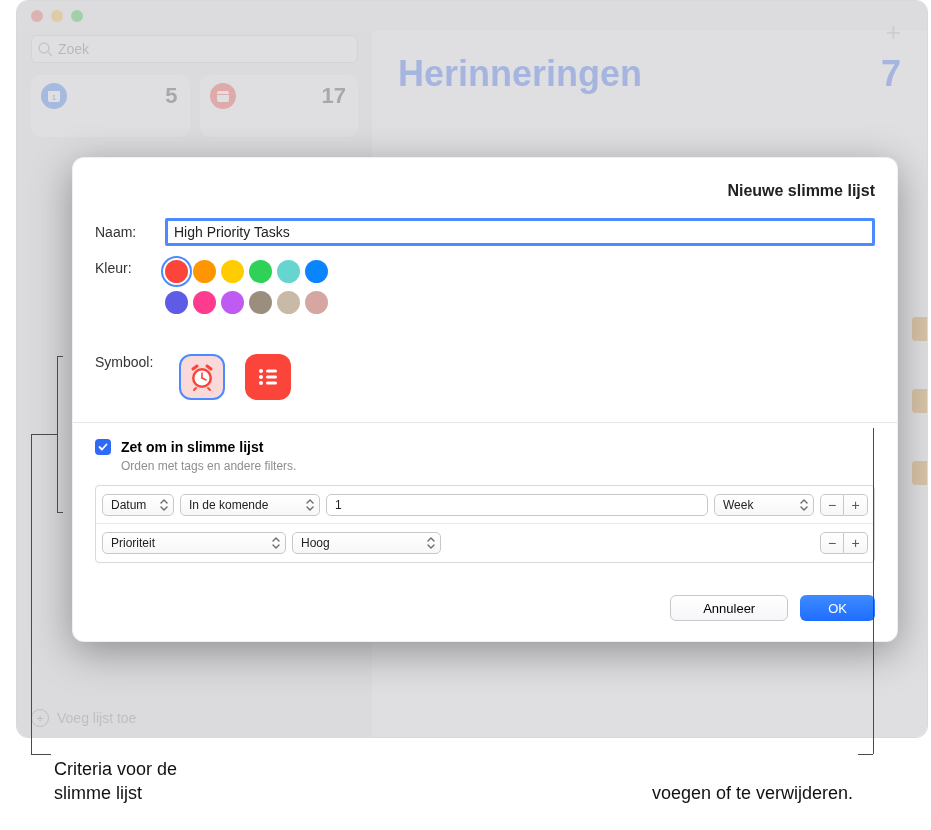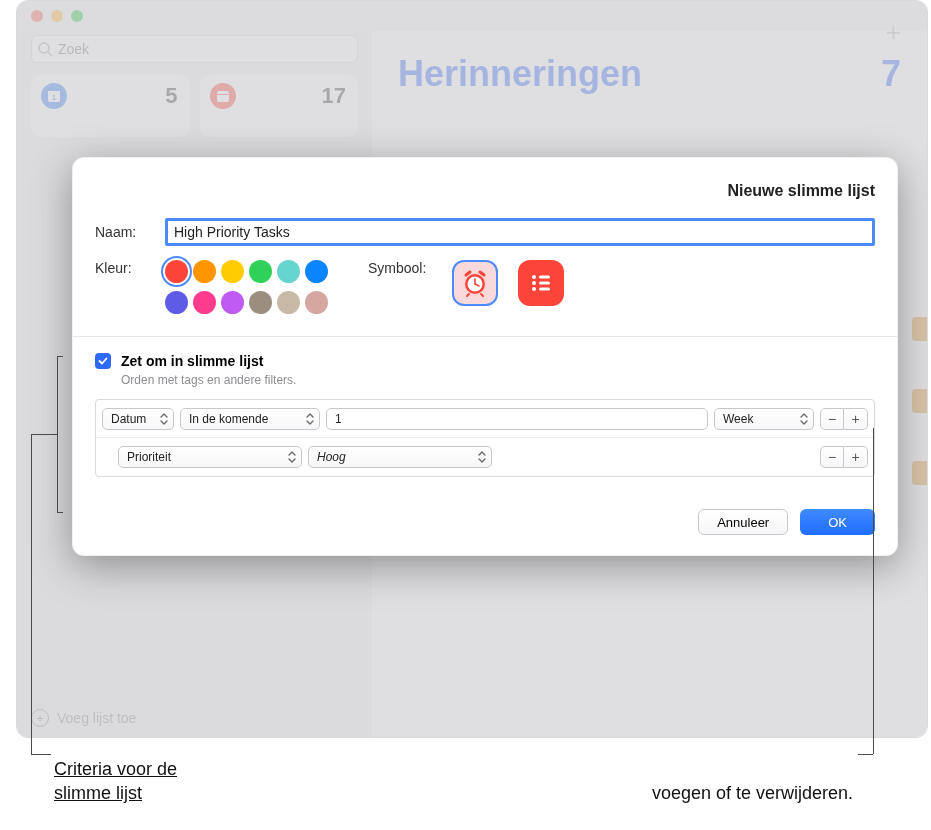--- a/index.html
+++ b/index.html
@@ -127,21 +127,21 @@
     flex:1; height:28px;
     border:3px solid #4b8aff;
     border-radius:2px;
     background:#fff;
     font-size:14px;
     padding: 0 6px;
     outline:none;
     color:#222;
   }
   .color-row {
-    display:flex; align-items:flex-start; gap:40px;
+    display:flex; align-items:flex-start; gap:40px;flex-direction:column;
   }
   .swatch-group {
     display:flex; flex-direction:column; gap:8px;
   }
   .swatch-line { display:flex; gap:5px; }
   .swatch {
     width:23px;height:23px;border-radius:50%;cursor:pointer;
   }
   .swatch.selected {
     box-shadow: 0 0 0 2px #fff, 0 0 0 4px #4b8aff;
@@ -222,21 +222,21 @@
     display:flex;align-items:center;justify-content:center;
     font-size:14px;color:#555;cursor:pointer;
   }
   .pm.minus { border-radius:5px 0 0 5px; }
   .pm.plus { border-radius:0 5px 5px 0; border-left:none;}
   .dialog-footer {
     display:flex; justify-content:flex-end; gap:12px;
     margin-top:32px;
   }
   .btn {
-    height:26px; padding:0 18px;
+    height:26px; padding:0 32px;
     border-radius:6px;
     font-size:13px;
     border:1px solid #c8c8cc;
     background:linear-gradient(#fff,#f6f6f8);
     cursor:pointer;
   }
   .btn.primary {
     background: linear-gradient(#3f8bff,#1f6dff);
     color:#fff; border:none;
     padding:0 28px;
@@ -419,27 +419,27 @@
                   <path d="M2 5 L5 2 L8 5 M2 9 L5 12 L8 9" stroke="currentColor" stroke-width="1.4" fill="none" stroke-linecap="round" stroke-linejoin="round"></path>
                 </svg></span>
           </div>
           <div class="pm-group">
             <div class="pm minus">−</div>
             <div class="pm plus">+</div>
           </div>
         </div>
 
         <div class="rule-row">
-          <div class="select" style="width:184px;margin-left:16px;">
+          <div class="select" style="width:184px;">
             <span>Prioriteit</span>
             <span class="chev"><svg viewBox="0 0 10 14">
                   <path d="M2 5 L5 2 L8 5 M2 9 L5 12 L8 9" stroke="currentColor" stroke-width="1.4" fill="none" stroke-linecap="round" stroke-linejoin="round"></path>
                 </svg></span>
           </div>
-          <div class="select" style="width:184px;font-style:italic;">
+          <div class="select" style="width:149px;">
             <span>Hoog</span>
             <span class="chev"><svg viewBox="0 0 10 14">
                   <path d="M2 5 L5 2 L8 5 M2 9 L5 12 L8 9" stroke="currentColor" stroke-width="1.4" fill="none" stroke-linecap="round" stroke-linejoin="round"></path>
                 </svg></span>
           </div>
           <div class="pm-group">
             <div class="pm minus">−</div>
             <div class="pm plus">+</div>
           </div>
         </div>
@@ -457,20 +457,20 @@
 <div class="callout-line" style="left:57px; top:356px; width:1px; height:156px;"></div>
 <div class="callout-line" style="left:57px; top:512px; width:6px; height:1px;"></div>
 
 <div class="callout-line" style="left:31px; top:434px; width:26px; height:1px;"></div>
 <div class="callout-line" style="left:31px; top:434px; width:1px; height:320px;"></div>
 <div class="callout-line" style="left:31px; top:754px; width:20px; height:1px;"></div>
 
 <div class="callout-line" style="left:873px; top:428px; width:1px; height:326px;"></div>
 <div class="callout-line" style="left:858px; top:754px; width:15px; height:1px;"></div>
 
-<div class="callout" style="left:54px; top:757px;text-decoration:underline;">
+<div class="callout" style="left:54px; top:757px;">
   <span>Criteria voor de</span><br>
   <span>slimme lijst</span>
 </div>
 <div class="callout right" style="right:78px; top:757px;">
   <br>
   <span>voegen of te verwijderen.</span>
 </div>
 
 </body></html>

